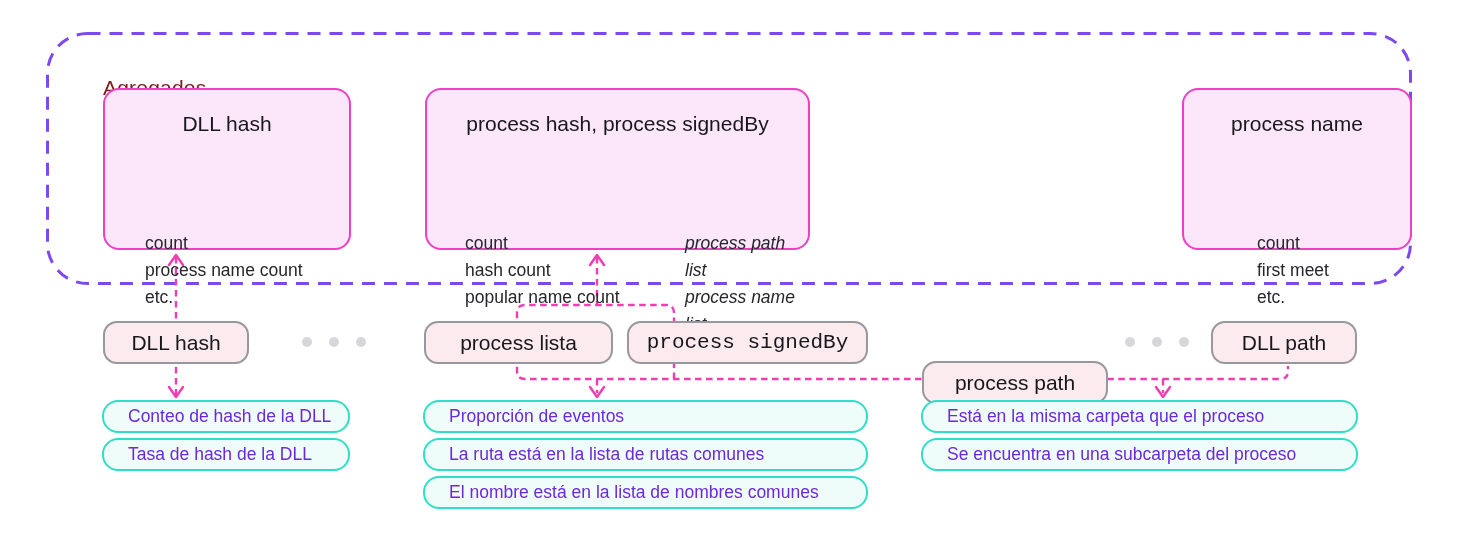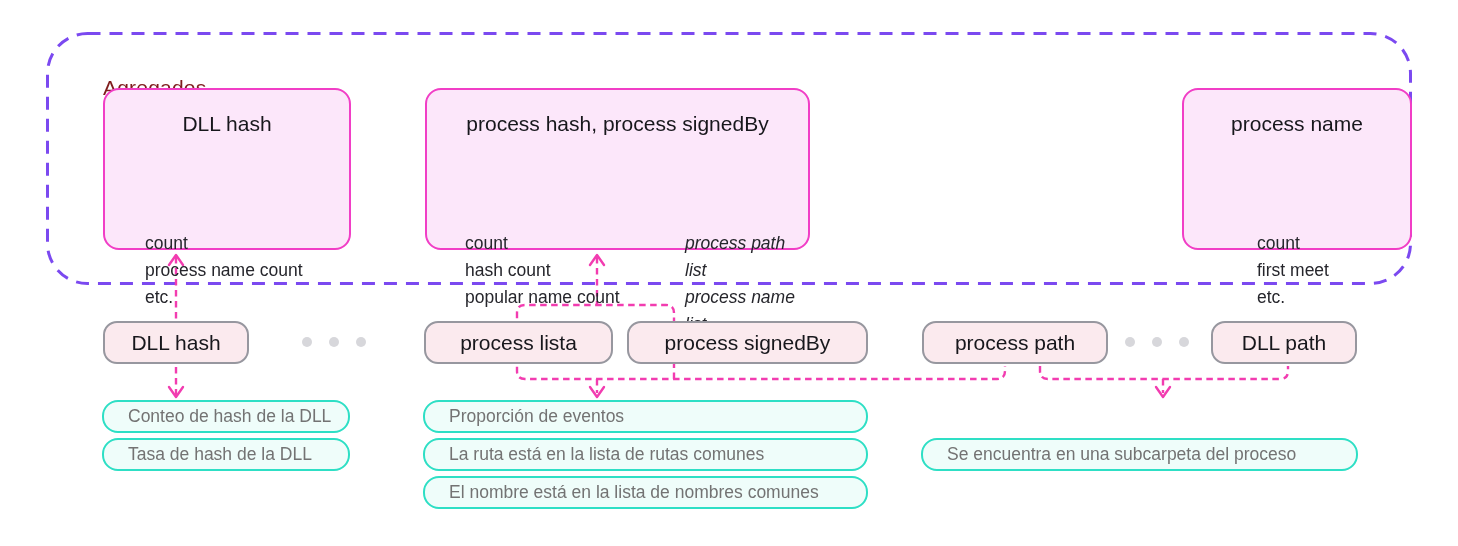--- a/index.html
+++ b/index.html
@@ -29,32 +29,32 @@
   .col-a{position:absolute;top:140px;left:38px;font-size:17.5px;line-height:27px;color:#26262c;}
   .col-b{position:absolute;top:140px;left:258px;font-size:17.5px;line-height:27px;color:#26262c;font-style:italic;}
   .field-box{
     position:absolute;top:321px;height:43px;z-index:2;box-sizing:border-box;
     background:#fbeaee;border:2px solid #97979f;border-radius:14px;
     display:flex;align-items:center;justify-content:center;
     font-size:21px;font-weight:500;color:#17171c;
   }
   .f1{left:103px;width:146px;}
   .f2{left:424px;width:189px;}
-  .f3{left:627px;width:241px;}
-  .f4{left:922px;width:186px;}
+  .f3{left:627px;width:241px;font-family:Liberation Mono, monospace;}
+  .f4{left:922px;width:186px;margin-top:40px;}
   .f5{left:1211px;width:146px;}
   .dots{position:absolute;top:337px;display:flex;gap:17px;z-index:2;}
   .dots span{width:10px;height:10px;border-radius:50%;background:#d7d7db;display:block;}
   .dots1{left:302px;}
   .dots2{left:1125px;}
   .heur-box{
     position:absolute;height:33px;z-index:2;box-sizing:border-box;
     background:#effdfa;border:2px solid #2edfc5;border-radius:16px;
     display:flex;align-items:center;padding-left:24px;
-    font-size:17.5px;color:#737373;white-space:nowrap;
+    font-size:17.5px;color:#6d28d9;white-space:nowrap;
   }
   .hl{left:102px;width:248px;}
   .hm{left:423px;width:445px;}
   .hr{left:921px;width:437px;}
   .r1{top:400px;}.r2{top:438px;}.r3{top:476px;}
 </style>
 </head>
 <body>
 
 <div class="canvas">
@@ -130,15 +130,16 @@
   </div>
   <div class="field-box f5">DLL path</div>
 
   <div class="heur-box hl r1">Conteo de hash de la DLL</div>
   <div class="heur-box hl r2">Tasa de hash de la DLL</div>
 
   <div class="heur-box hm r1">Proporción de eventos</div>
   <div class="heur-box hm r2">La ruta está en la lista de rutas comunes</div>
   <div class="heur-box hm r3">El nombre está en la lista de nombres comunes</div>
 
+  <div class="heur-box hr r1">Está en la misma carpeta que el proceso</div>
   <div class="heur-box hr r2">Se encuentra en una subcarpeta del proceso</div>
 
 </div>
 
 </body></html>

